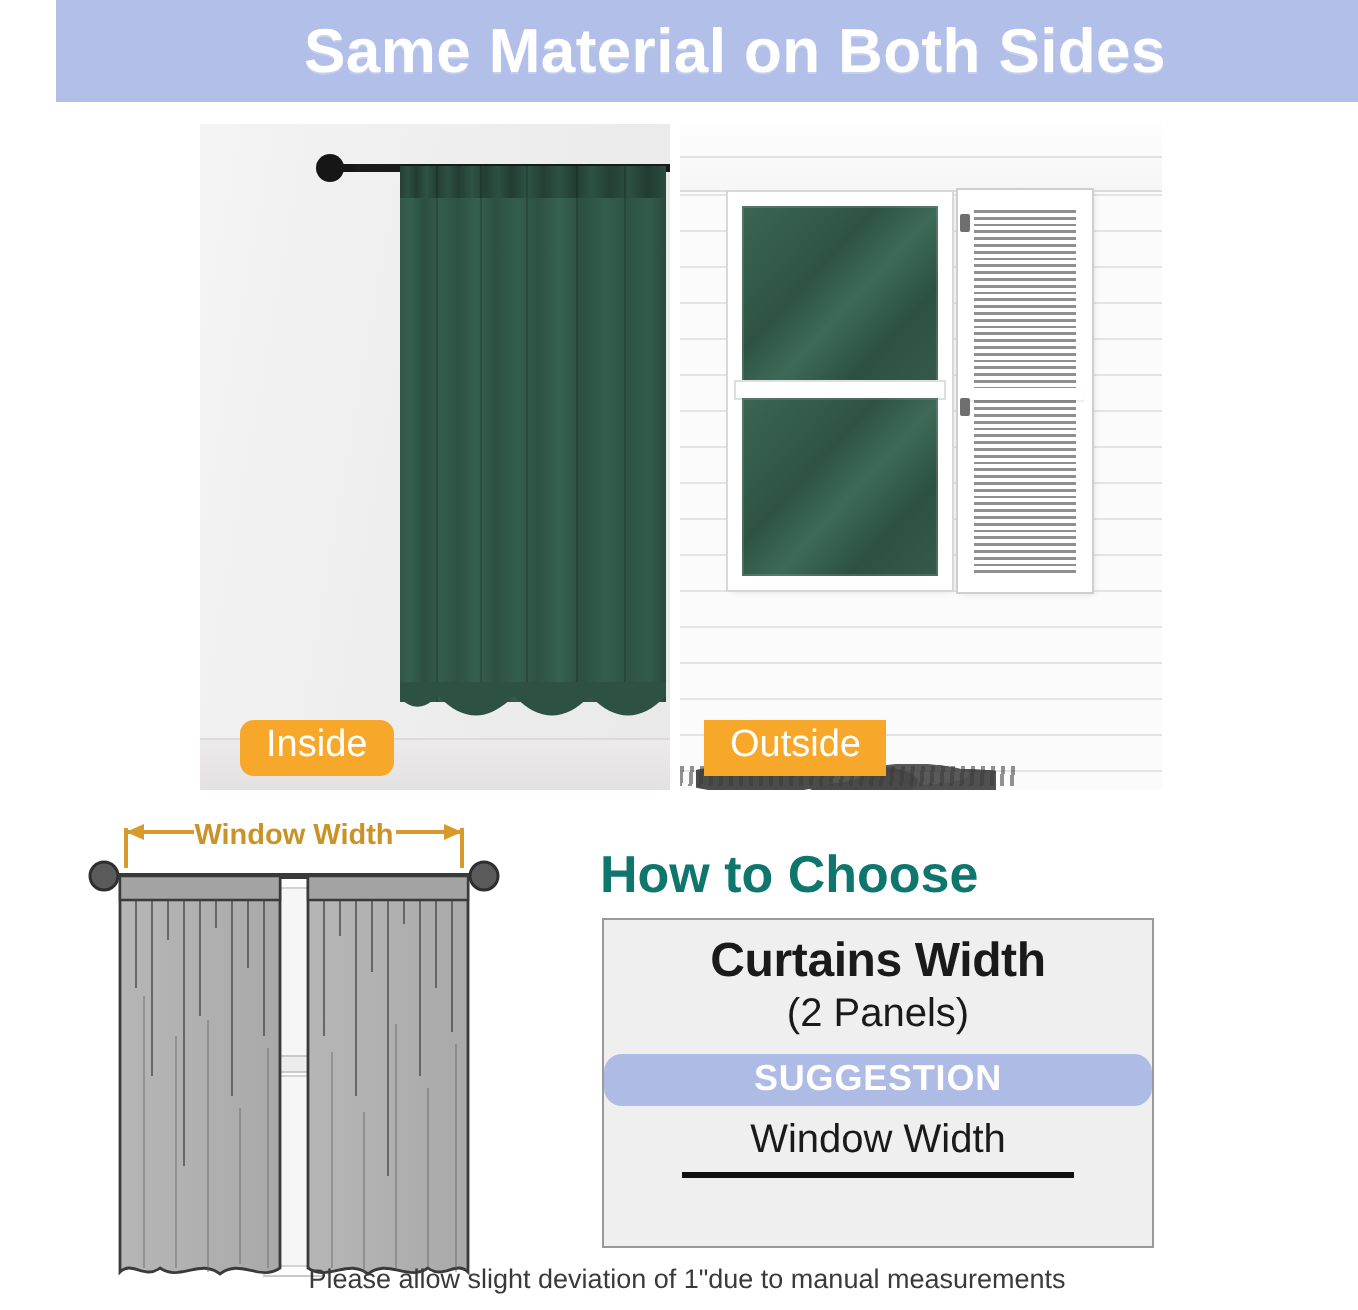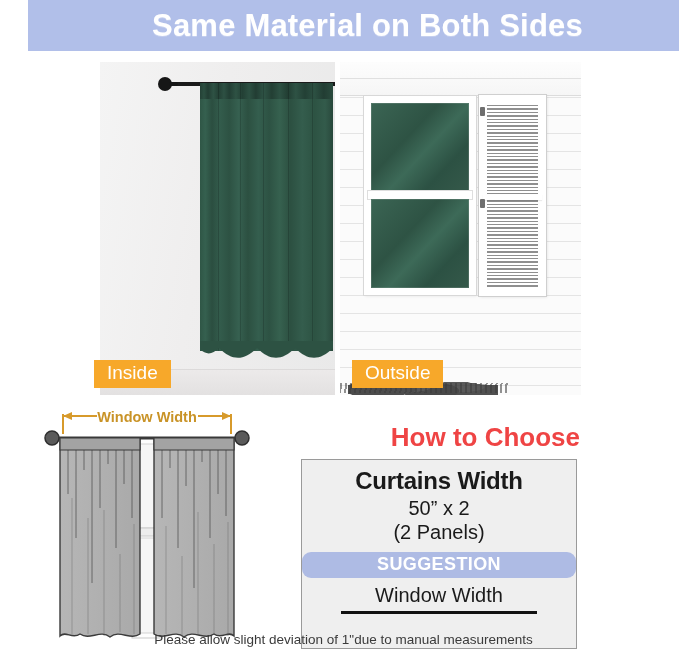--- a/index.html
+++ b/index.html
@@ -148,36 +148,36 @@
 
   
   .badge{
     position:absolute;
     background:#f7a82a;
     color:#ffffff;
     font-size:19px;
     padding:2px 13px 4px 13px;
     white-space:nowrap;
   }
-  .badge-inside { left:94px; top:360px; }
+  .badge-inside { left:120px; top:360px;border-radius:7px; }
   .badge-outside{ left:352px; top:360px; }
 
   
   .diagram{ position:absolute; left:22px; top:398px; width:250px; height:250px; }
   .diagram svg{ display:block; }
 
   
   .choose-title{
     position:absolute; left:300px; top:422px; width:280px;
-    text-align:right;
-    color:#ef4444;
+    text-align:left;
+    color:#0f766e;
     font-size:26px; font-weight:bold;
   }
   .spec-table{
-    position:absolute; left:301px; top:459px; width:276px; height:190px;
+    position:absolute; left:301px; top:459px; width:276px; height:165px;
     background:#efefef;
     border:1px solid #9a9a9a;
     display:flex; flex-direction:column; align-items:flex-start;
   }
   .spec-row{ width:100%; text-align:center; color:#1a1a1a; }
   .spec-title{ font-size:24px; font-weight:bold; padding-top:7px; letter-spacing:-.2px; }
   .spec-val{ font-size:20px; padding-top:2px; }
   .spec-sub{ font-size:20px; padding-top:1px; padding-bottom:8px; }
   .spec-suggestion{
     width:100%; background:#aebbe4; color:#ffffff;
@@ -327,20 +327,19 @@
     </g>
 
     <text x="125" y="24" text-anchor="middle" font-family="Liberation Sans, sans-serif" font-size="14.5" font-weight="bold" fill="#c99327">Window Width</text>
   </svg>
 </div>
 
 <div class="choose-title">How to Choose</div>
 
 <div class="spec-table">
   <div class="spec-row spec-title">Curtains Width</div>
-  <div class="spec-row spec-val">50” x 2</div>
   <div class="spec-row spec-sub">(2 Panels)</div>
   <div class="spec-suggestion">SUGGESTION</div>
   <div class="spec-row spec-ww">Window Width</div>
   <div class="spec-rule"></div>
 </div>
 
 <div class="footer-note">Please allow slight deviation of 1"due to manual measurements</div>
 
 </body></html>

